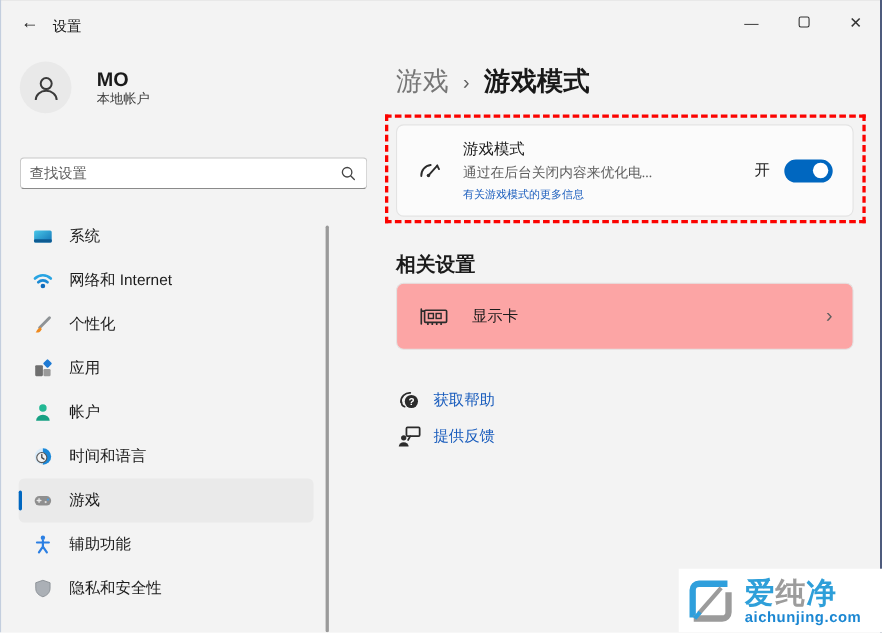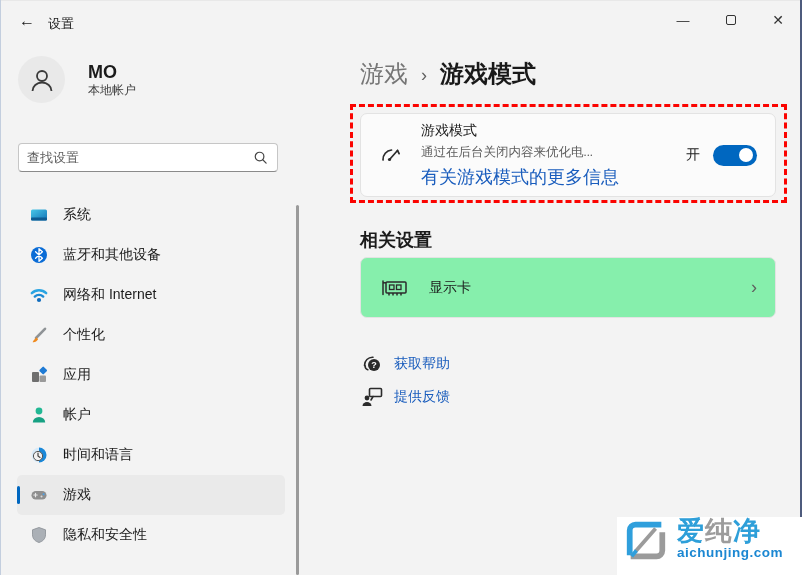--- a/index.html
+++ b/index.html
@@ -17,21 +17,21 @@
   .ctrl-min { left:663px; }
   .ctrl-max { left:711px; }
   .ctrl-close { left:758px; font-size:14px; }
   .max-box { width:10px; height:10px; border:1.2px solid #333; border-radius:2px; }
   
   .profile { position:absolute; left:18px; top:56px; width:260px; height:50px; cursor:pointer; }
   .avatar { position:absolute; left:0; top:0; width:47px; height:47px; border-radius:50%; background:#e9e9e9; display:flex; align-items:center; justify-content:center; }
   .profile-name { position:absolute; left:70px; top:6px; font-size:18px; font-weight:bold; }
   .profile-type { position:absolute; left:70px; top:26px; font-size:12px; color:#3c3c3c; }
   
-  .search-box { position:absolute; left:18px; top:143px; width:260px; height:29px; background:#fff; border:1px solid #c6c6c6; border-bottom:1px solid #8a8a8a; border-radius:4px; display:flex; align-items:center; }
+  .search-box { position:absolute; left:18px; top:143px; width:316px; height:29px; background:#fff; border:1px solid #c6c6c6; border-bottom:1px solid #8a8a8a; border-radius:4px; display:flex; align-items:center; }
   .search-box input { flex:1; border:none; outline:none; background:transparent; font-size:13px; padding:0 8px; color:#1b1b1b; font-family:inherit; }
   .search-box input::placeholder { color:#5f5f5f; opacity:1; }
   .search-glyph { margin-right:9px; display:flex; }
   
   .nav { position:absolute; left:0; top:195px; width:296px; }
   .nav-item { position:relative; height:40px; display:flex; align-items:center; margin:0 11px 0 17px; border-radius:5px; cursor:pointer; }
   .nav-item.selected { background:#eaeaea; }
   .nav-item.selected::before { content:""; position:absolute; left:0; top:11px; width:3px; height:18px; border-radius:2px; background:#0067C0; }
   .nav-icon { width:18px; height:18px; margin-left:13px; display:flex; }
   .nav-label { margin-left:15px; font-size:14px; color:#1b1b1b; }
@@ -40,37 +40,37 @@
   .breadcrumb { position:absolute; left:360px; top:58px; display:flex; align-items:center; }
   .crumb-parent { font-size:24px; color:#767676; cursor:pointer; }
   .crumb-sep { font-size:18px; color:#5f5f5f; margin:0 13px; padding-top:2px; }
   .crumb-current { font-size:24px; font-weight:bold; color:#191919; }
   .annotation-box { position:absolute; left:350px; top:104px; width:437px; height:99px; border:3px dashed #fb0300; pointer-events:none; }
   .gm-card { position:absolute; left:360px; top:113px; width:416px; height:84px; background:#fbfbfb; border:1px solid #e3e3e3; border-radius:7px; display:flex; align-items:center; }
   .gm-icon { width:60px; display:flex; justify-content:center; }
   .gm-text { flex:1; }
   .gm-title { font-size:14px; color:#1b1b1b; margin-bottom:4px; }
   .gm-desc { font-size:12.5px; color:#5e5e5e; margin-bottom:4px;font-family:Liberation Serif, serif; }
-  .gm-link { font-size:18px; color:#1a5dbd; cursor:pointer; }
+  .gm-link { font-size:10px; color:#1a5dbd; cursor:pointer; }
   .gm-right { display:flex; align-items:center; margin-right:18px; }
   .toggle-label { font-size:14px; margin-right:13px; }
   .toggle { width:44px; height:21px; border-radius:11px; background:#0067C0; position:relative; cursor:pointer; }
   .toggle-knob { position:absolute; right:4px; top:3.5px; width:14px; height:14px; border-radius:50%; background:#fff; }
   .section-header { position:absolute; left:360px; top:228px; font-size:18px; font-weight:bold; }
-  .rel-card { position:absolute; left:360px; top:257px; width:416px; height:61px; background:#86efac; border:1px solid #e3e3e3; border-radius:7px; display:flex; align-items:center; cursor:pointer; }
+  .rel-card { position:absolute; left:360px; top:257px; width:416px; height:61px; background:#fca5a5; border:1px solid #e3e3e3; border-radius:7px; display:flex; align-items:center; cursor:pointer; }
   .rel-icon { margin-left:20px; display:flex; }
   .rel-label { margin-left:20px; font-size:14px; }
   .rel-chevron { margin-left:auto; margin-right:18px; font-size:18px; color:#5f5f5f; }
   .help-link { position:absolute; left:360px; display:flex; align-items:center; cursor:pointer; }
   .help-link.first { top:352px; }
   .help-link.second { top:385px; }
   .help-icon { width:26px; display:flex; }
   .help-label { margin-left:8px; font-size:14px; color:#1a5dbd; }
   
-  .watermark { position:absolute; left:617px; top:517px; width:185px; height:58px; background:#fff; display:flex; align-items:flex-start; }
+  .watermark { position:absolute; left:617px; top:517px; width:185px; height:58px; background:#fff; display:flex; align-items:center; }
   .wm-logo { margin-left:6px; display:flex; }
   .wm-text { margin-left:8px; }
   .wm-brand { font-size:27px; font-weight:bold; letter-spacing:1px; line-height:28px; }
   .wm-blue { color:#2e9fd9; }
   .wm-gray { color:#9c9c9c; }
   .wm-domain { font-size:13.5px; font-weight:bold; color:#1b87d2; letter-spacing:0.5px; }
 </style>
 </head>
 <body>
 
@@ -116,29 +116,20 @@
                 <stop offset="1" stop-color="#1173b6"></stop>
               </linearGradient>
             </defs>
         <rect x="1" y="3.5" width="16" height="11" rx="1.5" fill="url(#sysg)"></rect>
             <rect x="1" y="11.5" width="16" height="3" rx="1" fill="#0d5b92"></rect>
           </svg>
       </span>
       <span class="nav-label">系统</span>
     </div>
 
-    <div class="nav-item">
-      <span class="nav-icon">
-        <svg width="18" height="18" viewBox="0 0 18 18">
-            <circle cx="9" cy="9" r="8" fill="#0a6cd6"></circle>
-        <path d="M9 2.8 L12.4 5.8 L5.6 12.2 M9 15.2 L12.4 12.2 L5.6 5.8 M9 2.8 V15.2" fill="none" stroke="#fff" stroke-width="1.3" stroke-linejoin="round" stroke-linecap="round"></path>
-          </svg>
-      </span>
-      <span class="nav-label">蓝牙和其他设备</span>
-    </div>
 
     <div class="nav-item">
       <span class="nav-icon">
         <svg width="18" height="18" viewBox="0 0 18 18">
         <path d="M1.8 7.2 a10.2 10.2 0 0 1 14.4 0" fill="none" stroke="#29a4e2" stroke-width="2.4" stroke-linecap="round"></path>
         <path d="M4.8 10.6 a6 6 0 0 1 8.4 0" fill="none" stroke="#1b8ad4" stroke-width="2.4" stroke-linecap="round"></path>
         <circle cx="9" cy="14" r="2.1" fill="#0f6cbd"></circle>
           </svg>
       </span>
       <span class="nav-label">网络和 Internet</span>
@@ -192,20 +183,29 @@
         <svg width="18" height="18" viewBox="0 0 18 18">
         <rect x="1.5" y="5" width="15" height="8.6" rx="4.3" fill="#8f8f8f"></rect>
         <path d="M5.5 7.3 v3.4 M3.8 9 h3.4" stroke="#e8e8e8" stroke-width="1.2" stroke-linecap="round"></path>
         <circle cx="11.5" cy="10.4" r="1" fill="#dcdcdc"></circle>
             <circle cx="13.6" cy="8.2" r="1" fill="#4aa0e8"></circle>
           </svg>
       </span>
       <span class="nav-label">游戏</span>
     </div>
 
+    <div class="nav-item">
+      <span class="nav-icon">
+        <svg width="18" height="18" viewBox="0 0 18 18">
+        <circle cx="9" cy="2.8" r="2" fill="#2b7fe3"></circle>
+        <path d="M9 5.5 V11 M3.6 7.2 L14.4 7.2 M9 11 L5.4 16.2 M9 11 L12.6 16.2" fill="none" stroke="#2b7fe3" stroke-width="2" stroke-linecap="round" stroke-linejoin="round"></path>
+          </svg>
+      </span>
+      <span class="nav-label">辅助功能</span>
+    </div>
 
     <div class="nav-item">
       <span class="nav-icon">
         <svg width="18" height="18" viewBox="0 0 18 18">
         <path d="M9 1.5 L15.5 3.8 V8.8 C15.5 13 12.5 15.4 9 16.5 C5.5 15.4 2.5 13 2.5 8.8 V3.8 Z" fill="#abb0b6" stroke="#888d93" stroke-width="0.8"></path>
           </svg>
       </span>
       <span class="nav-label">隐私和安全性</span>
     </div>
 

